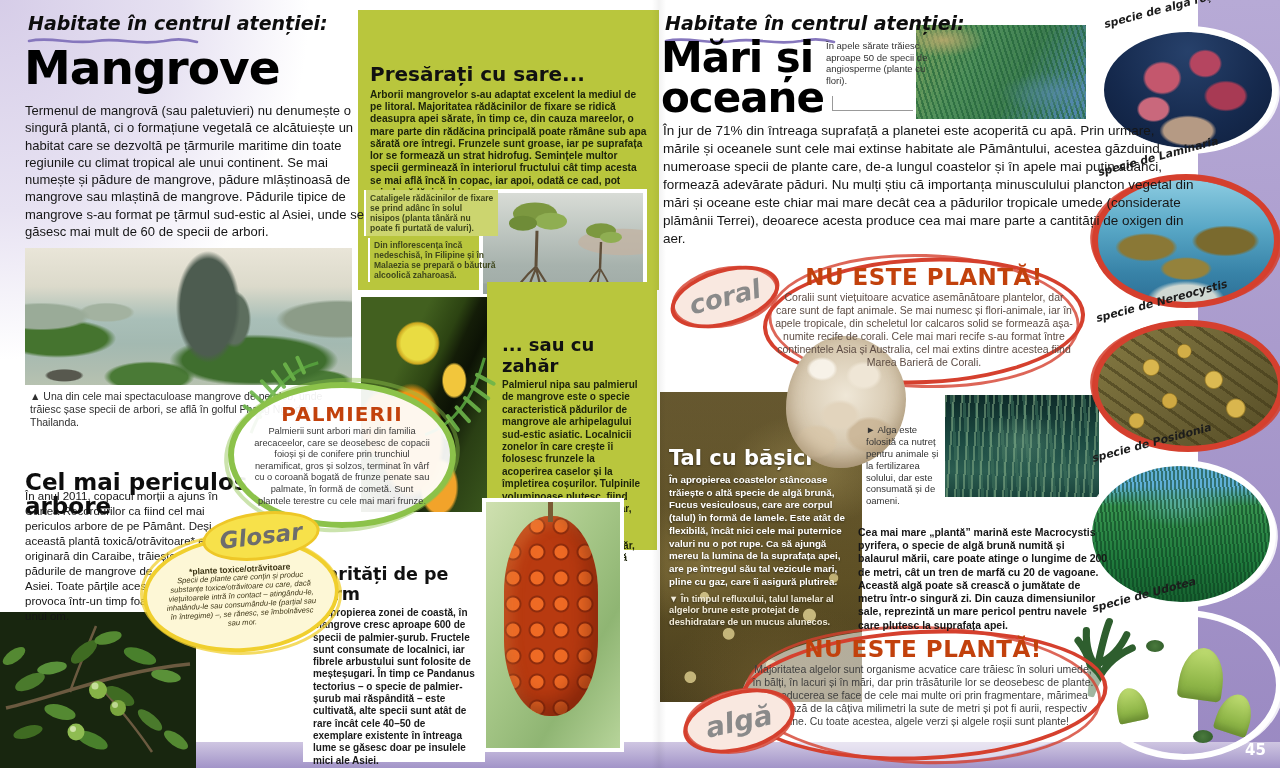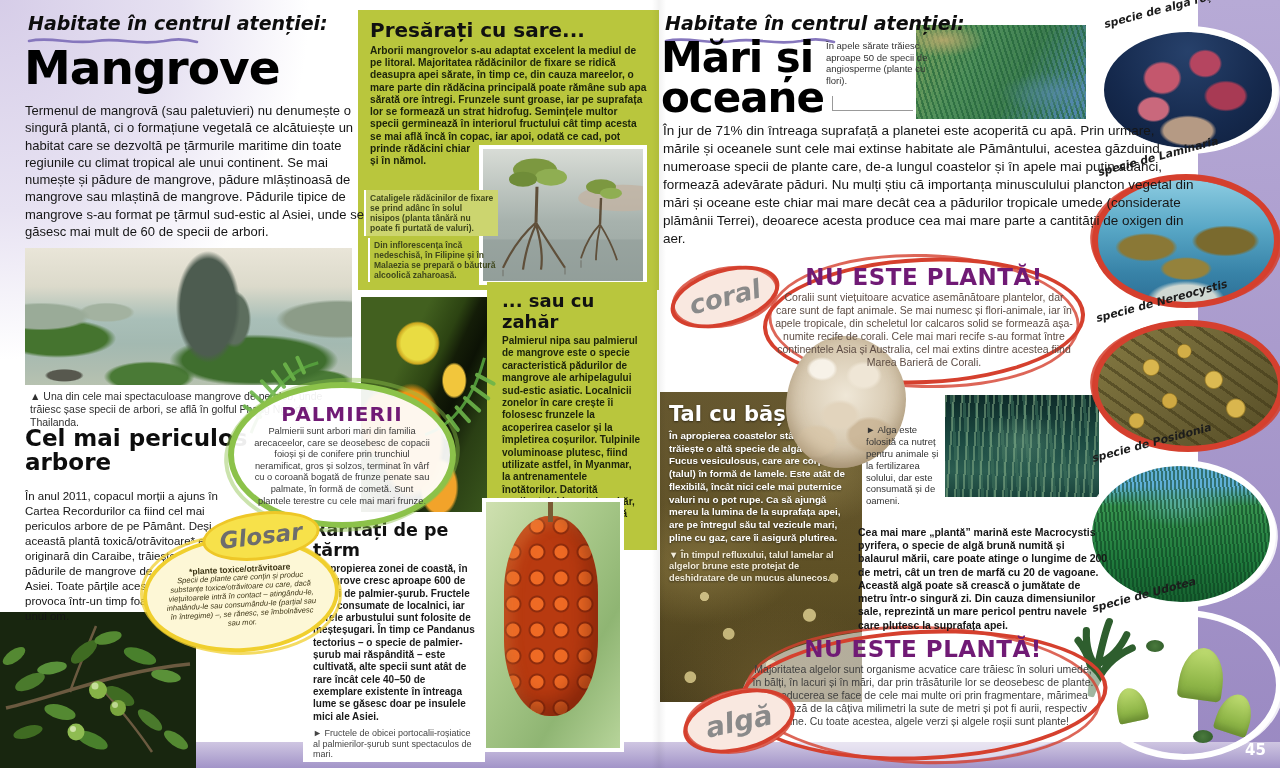--- a/index.html
+++ b/index.html
@@ -14,21 +14,21 @@
   .bottom-band{left:0;top:742px;width:1280px;height:26px;
     background:linear-gradient(180deg,#cfc6e2,#a294c8);z-index:1;}
   .right-col{left:1198px;top:0;width:82px;height:768px;
     background:linear-gradient(180deg,#b7aad6,#9a89c2);z-index:0;}
   .fold{left:652px;top:0;width:14px;height:768px;
     background:linear-gradient(90deg,rgba(0,0,0,0) 0%,rgba(0,0,0,.05) 50%,rgba(0,0,0,0) 100%);z-index:6;pointer-events:none;}
 
   
   .kicker{font:italic bold 19px "DejaVu Sans",sans-serif;color:#0d0d0d;z-index:4;}
   .bigtitle{font-family:"DejaVu Sans",sans-serif;font-weight:bold;color:#000;letter-spacing:-1px;z-index:4;}
-  .sechead{font-family:"DejaVu Sans",sans-serif;font-weight:bold;color:#0d0d0d;}
+  .sechead{font-family:"DejaVu Sans",sans-serif;font-weight:bold;color:#0d0d0d;margin-top:44px;}
   .body{color:#161616;}
   .cap{color:#2e2e2e;}
 
   
   .kicker-l{left:28px;top:12px;}
   .squig-l{left:26px;top:34px;z-index:4;}
   .title-l{left:24px;top:40px;font-size:47px;}
   .intro-l{left:25px;top:102px;width:342px;font-size:13px;line-height:1.33;z-index:4;}
 
   .photo{z-index:2;}
@@ -90,21 +90,21 @@
   .sugar-box{left:487px;top:282px;width:170px;height:268px;background:#b9c63d;z-index:2;
     padding:8px 15px;box-sizing:border-box;}
   .sugar-head{font-size:18px;color:#111;}
   .sugar-body{margin-top:3px;font-size:10px;line-height:1.24;font-weight:600;color:#1c230a;}
 
   .palms{left:228px;top:382px;width:228px;height:146px;z-index:5;
     background:rgba(255,255,255,.93);border:6px solid #8cc24a;border-radius:50%;
     text-align:center;padding:14px 20px 0 20px;box-sizing:border-box;}
   .palms::before{content:"";position:absolute;inset:-10px;border:4px solid rgba(140,194,74,.45);
     border-radius:50%;transform:rotate(-4deg);}
-  .palms-head{font-family:"DejaVu Sans",sans-serif;font-weight:bold;font-size:20px;color:#701a75;letter-spacing:1px;}
+  .palms-head{font-family:"DejaVu Sans",sans-serif;font-weight:bold;font-size:20px;color:#c2410c;letter-spacing:1px;}
   .palms-body{font-size:9.3px;line-height:1.25;color:#3a3a3a;}
   .frond{z-index:5;opacity:.9;}
 
   .rarities{left:303px;top:512px;width:182px;height:250px;background:#fff;z-index:3;
     padding:8px 10px;box-sizing:border-box;}
   .rar-head{font-size:17.5px;color:#111;}
   .rar-body{margin-top:3px;font-size:10px;line-height:1.23;font-weight:600;color:#1a1a1a;}
   .rar-cap{margin-top:5px;font-size:9px;line-height:1.2;color:#444;}
 
   .photo-pand{left:482px;top:498px;width:134px;height:246px;border:4px solid #fff;z-index:2;
@@ -133,21 +133,21 @@
   .sketch{border-radius:50%;}
   .sketch::before,.sketch::after{content:"";position:absolute;inset:0;border:4px solid #d5402e;border-radius:50%;}
   .sketch::before{transform:rotate(-2.5deg) scale(1.02,.97);}
   .sketch::after{transform:rotate(1.8deg) scale(.985,1.03);border-width:3px;opacity:.8;}
 
   .coral-label{left:670px;top:268px;width:110px;height:58px;z-index:5;background:#f9e8e0;
     transform:rotate(-14deg);display:flex;align-items:center;justify-content:center;
     font:italic 600 26px "DejaVu Sans",sans-serif;color:#8a8a8a;}
   .coral-ell{left:766px;top:256px;width:316px;height:130px;z-index:3;}
   .coral-inner{position:absolute;left:774px;top:264px;width:300px;text-align:center;z-index:4;}
-  .nep-head{font-family:"DejaVu Sans",sans-serif;font-weight:bold;font-size:23px;color:#701a75;letter-spacing:.5px;}
+  .nep-head{font-family:"DejaVu Sans",sans-serif;font-weight:bold;font-size:23px;color:#c2410c;letter-spacing:.5px;}
   .coral-body{margin-top:1px;font-size:10.5px;line-height:1.23;color:#5d4c44;font-weight:500;}
 
   .photo-coral{left:786px;top:336px;width:120px;height:132px;z-index:3;
     border-radius:48% 52% 55% 45%/55% 48% 52% 45%;
     background:
       radial-gradient(26px 20px at 30% 25%,#f7f2e8 0 45%,transparent 60%),
       radial-gradient(30px 24px at 65% 30%,#efe6d6 0 45%,transparent 60%),
       radial-gradient(34px 26px at 45% 60%,#e2d4bd 0 45%,transparent 60%),
       radial-gradient(40px 30px at 70% 75%,#cdb99b 0 50%,transparent 62%),
       radial-gradient(36px 28px at 25% 80%,#d9c8ac 0 50%,transparent 62%),

